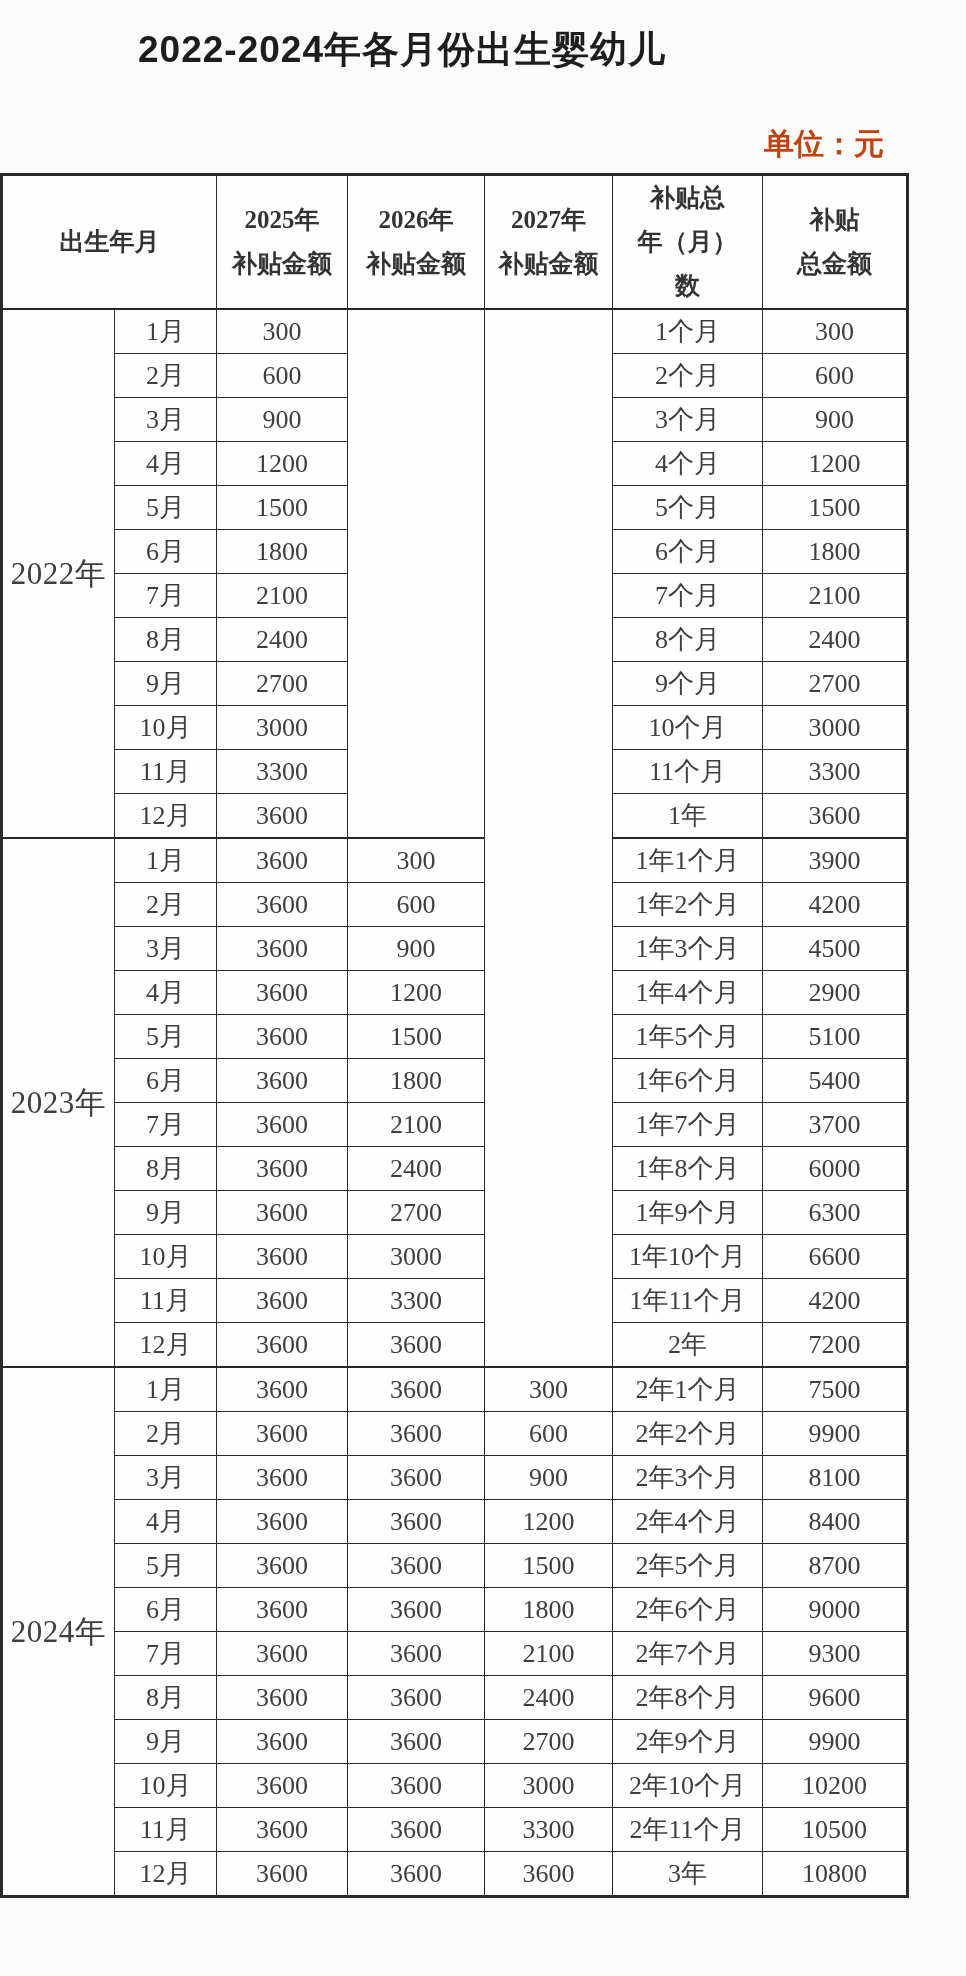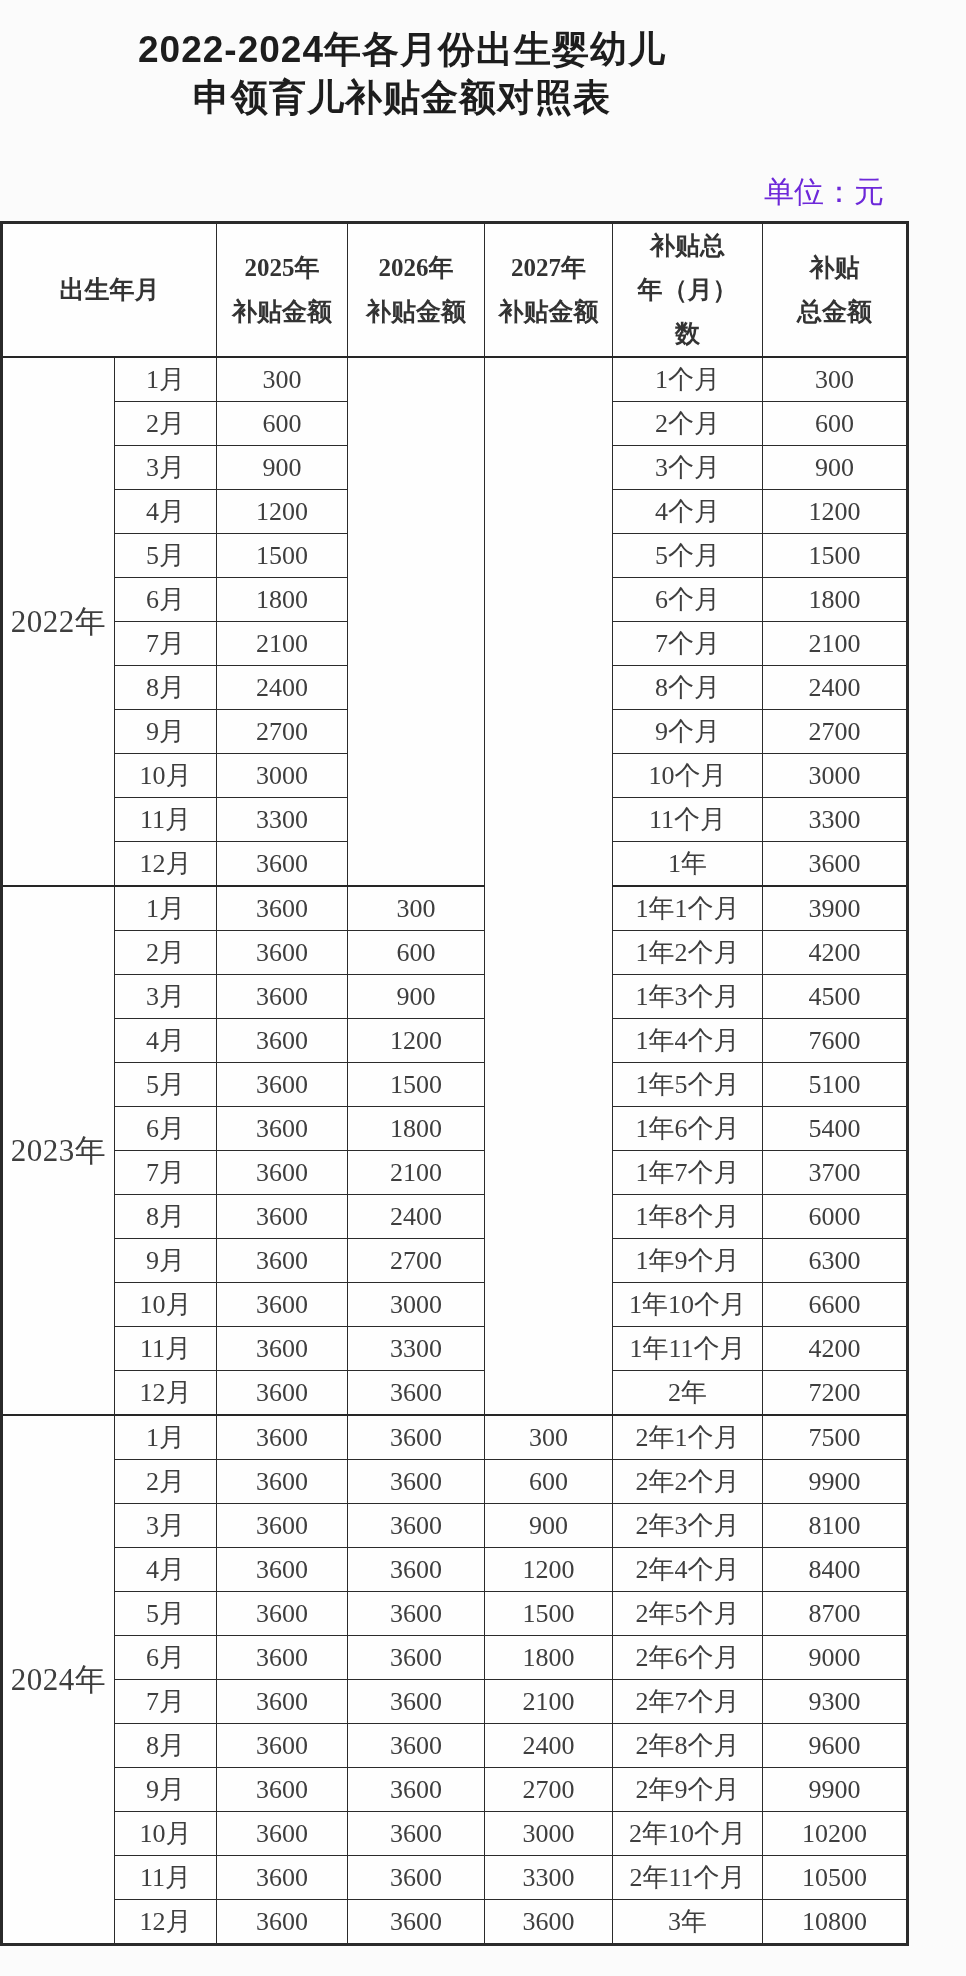--- a/index.html
+++ b/index.html
@@ -23,22 +23,22 @@
   }
 
   .content { width: 906px; margin: 0 auto; }
 
   .unit-label {
     margin-top: 50px;
     margin-bottom: 8px;
     padding-right: 22px;
     text-align: right;
     font-size: 30px;
-    font-weight: normal;
-    color: #6d28d9;
+    font-weight: bold;
+    color: #c2410c;
   }
 
   table.subsidy {
     width: 906px;
     table-layout: fixed;
     border-collapse: collapse;
     background: #fefefe;
     border: 3px solid #2a2a2a;
     font-family: "Liberation Serif", "DejaVu Serif", serif;
     color: #3e3e3e;
@@ -67,21 +67,20 @@
   tbody td.year-cell { font-size: 31px; letter-spacing: 0.5px; }
   tr.section-start td { border-top: 2.5px solid #262626; }
 </style>
 </head>
 <body>
 
 <div class="page">
 
   <div class="doc-title">
     <div>2022-2024年各月份出生婴幼儿</div>
-    <div>申领育儿补贴金额对照表</div>
   </div>
 
   <div class="content">
 
     <div class="unit-label">单位：元</div>
 
     <table class="subsidy">
       <colgroup>
         <col style="width:113px">
           <col style="width:102px">
@@ -215,21 +214,21 @@
             <td>3600</td>
             <td>900</td>
             <td>1年3个月</td>
             <td>4500</td>
           </tr>
           <tr>
             <td>4月</td>
             <td>3600</td>
             <td>1200</td>
             <td>1年4个月</td>
-            <td>7600</td>
+            <td>2900</td>
           </tr>
           <tr>
             <td>5月</td>
             <td>3600</td>
             <td>1500</td>
             <td>1年5个月</td>
             <td>5100</td>
           </tr>
           <tr>
             <td>6月</td>

